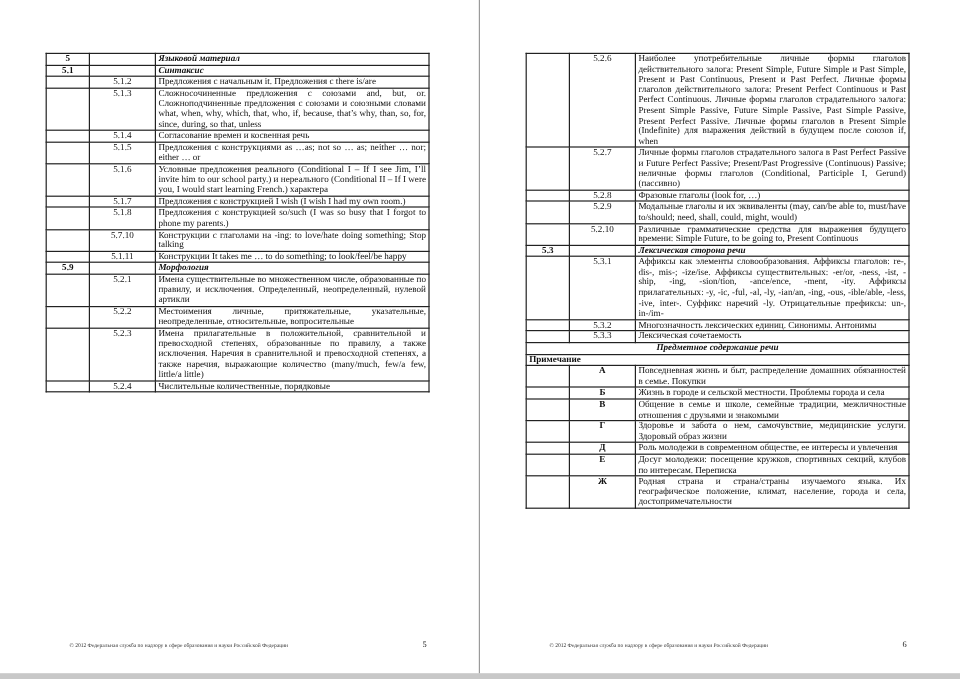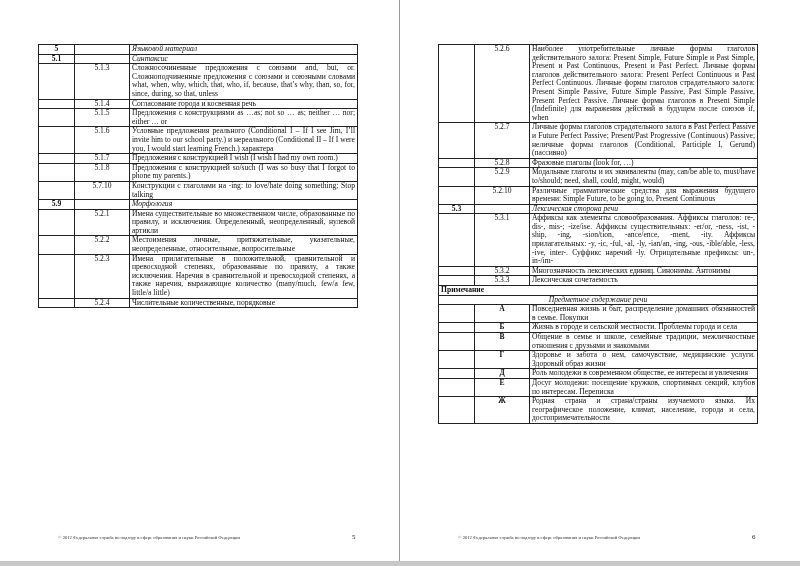--- a/index.html
+++ b/index.html
@@ -9,21 +9,21 @@
   #page-left { left:0; width:399px; border-right:1px solid #9a9a9a; }
   #page-right { left:400px; width:400px; }
   table.doc { position:absolute; border-collapse:collapse; font-size:7.6px; line-height:8.6px; table-layout:fixed; }
   #page-left table.doc { left:38px; top:44px; width:320px; }
   #page-right table.doc { left:38px; top:44px; width:320px; }
   table.doc td { border:1px solid #222; padding:0 2px; vertical-align:top; }
   td.c1 { width:31px; text-align:center; font-weight:bold; }
   td.c2 { width:50px; text-align:center;margin-top:24px; }
   td.c3 { text-align:justify; }
   td.nob { border-top:none; border-bottom:none; }
-  .bi { font-weight:normal; font-style:italic;margin-top:17px; }
+  .bi { font-weight:bold; font-style:italic;margin-top:17px; }
   .center { text-align:center; }
   .footer { position:absolute; top:535px; font-size:4.6px; color:#333; }
   .pnum { position:absolute; top:533px; font-size:7px; color:#222; }
 </style>
 </head>
 <body>
 
 <div class="page" id="page-left">
   <table class="doc">
     <tbody id="left-body">
@@ -32,27 +32,32 @@
           <td class="c2"></td>
           <td class="c3 bi">Языковой материал</td>
         </tr>
         <tr>
           <td class="c1">5.1</td>
           <td class="c2"></td>
           <td class="c3 bi">Синтаксис</td>
         </tr>
         <tr>
           <td class="c1 nob"></td>
+          <td class="c2">5.1.2</td>
+          <td class="c3">Предложения с начальным it. Предложения с there is/are</td>
+        </tr>
+        <tr>
+          <td class="c1 nob"></td>
           <td class="c2">5.1.3</td>
           <td class="c3">Сложносочиненные предложения с союзами and, but, or. Сложноподчиненные предложения с союзами и союзными словами what, when, why, which, that, who, if, because, that’s why, than, so, for, since, during, so that, unless</td>
         </tr>
         <tr>
           <td class="c1 nob"></td>
           <td class="c2">5.1.4</td>
-          <td class="c3">Согласование города и косвенная речь</td>
+          <td class="c3">Согласование времен и косвенная речь</td>
         </tr>
         <tr>
           <td class="c1 nob"></td>
           <td class="c2">5.1.5</td>
           <td class="c3">Предложения с конструкциями as …as; not so … as; neither … nor; either … or</td>
         </tr>
         <tr>
           <td class="c1 nob"></td>
           <td class="c2">5.1.6</td>
           <td class="c3">Условные предложения реального (Conditional I – If I see Jim, I’ll invite him to our school party.) и нереального (Conditional II – If I were you, I would start learning French.) характера</td>
@@ -64,20 +69,25 @@
         </tr>
         <tr>
           <td class="c1 nob"></td>
           <td class="c2">5.1.8</td>
           <td class="c3">Предложения с конструкцией so/such (I was so busy that I forgot to phone my parents.)</td>
         </tr>
         <tr>
           <td class="c1 nob"></td>
           <td class="c2">5.7.10</td>
           <td class="c3">Конструкции с глаголами на -ing: to love/hate doing something; Stop talking</td>
+        </tr>
+        <tr>
+          <td class="c1 nob"></td>
+          <td class="c2">5.1.11</td>
+          <td class="c3">Конструкции It takes me … to do something; to look/feel/be happy</td>
         </tr>
         <tr>
           <td class="c1">5.9</td>
           <td class="c2"></td>
           <td class="c3 bi">Морфология</td>
         </tr>
         <tr>
           <td class="c1 nob"></td>
           <td class="c2">5.2.1</td>
           <td class="c3">Имена существительные во множественном числе, образованные по правилу, и исключения. Определенный, неопределенный, нулевой артикли</td>
@@ -145,24 +155,24 @@
           <td class="c1 nob"></td>
           <td class="c2">5.3.2</td>
           <td class="c3">Многозначность лексических единиц. Синонимы. Антонимы</td>
         </tr>
         <tr>
           <td class="c1 nob"></td>
           <td class="c2">5.3.3</td>
           <td class="c3">Лексическая сочетаемость</td>
         </tr>
         <tr>
+          <td class="bi center" colspan="3">Предметное содержание речи</td>
+        </tr>
+        <tr>
           <td class="c3" colspan="3" style="font-weight: bold;">Примечание</td>
-        </tr>
-        <tr>
-          <td class="bi center" colspan="3">Предметное содержание речи</td>
         </tr>
         <tr>
           <td class="c1 nob"></td>
           <td class="c2" style="font-weight: bold;">А</td>
           <td class="c3">Повседневная жизнь и быт, распределение домашних обязанностей в семье. Покупки</td>
         </tr>
         <tr>
           <td class="c1 nob"></td>
           <td class="c2" style="font-weight: bold;">Б</td>
           <td class="c3">Жизнь в городе и сельской местности. Проблемы города и села</td>

